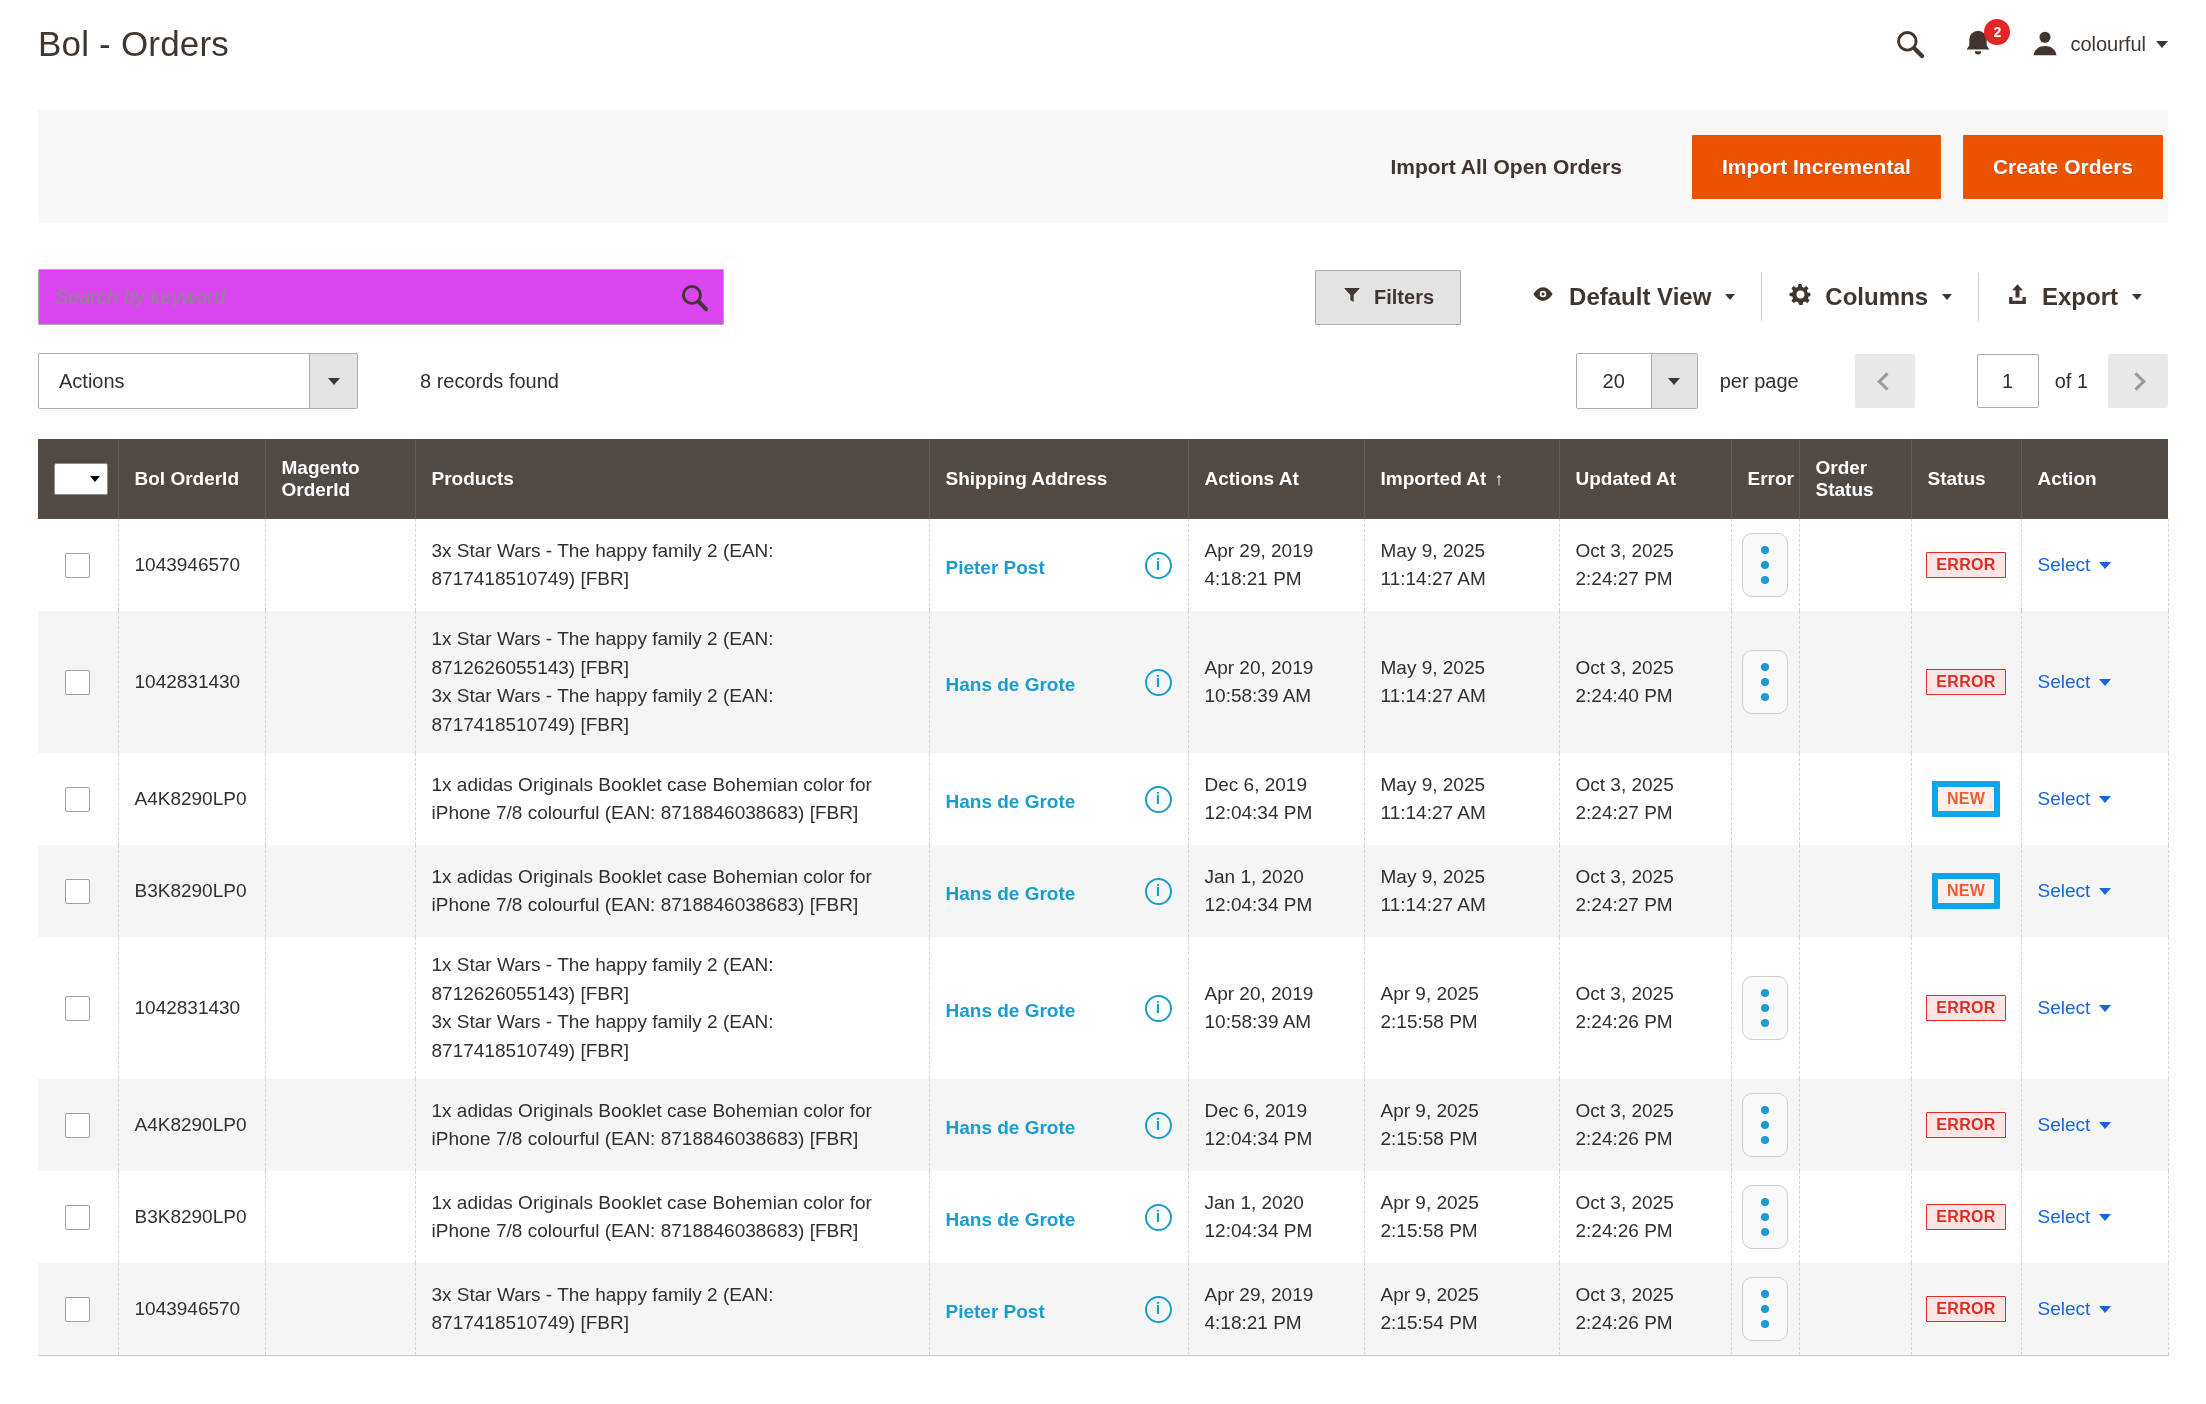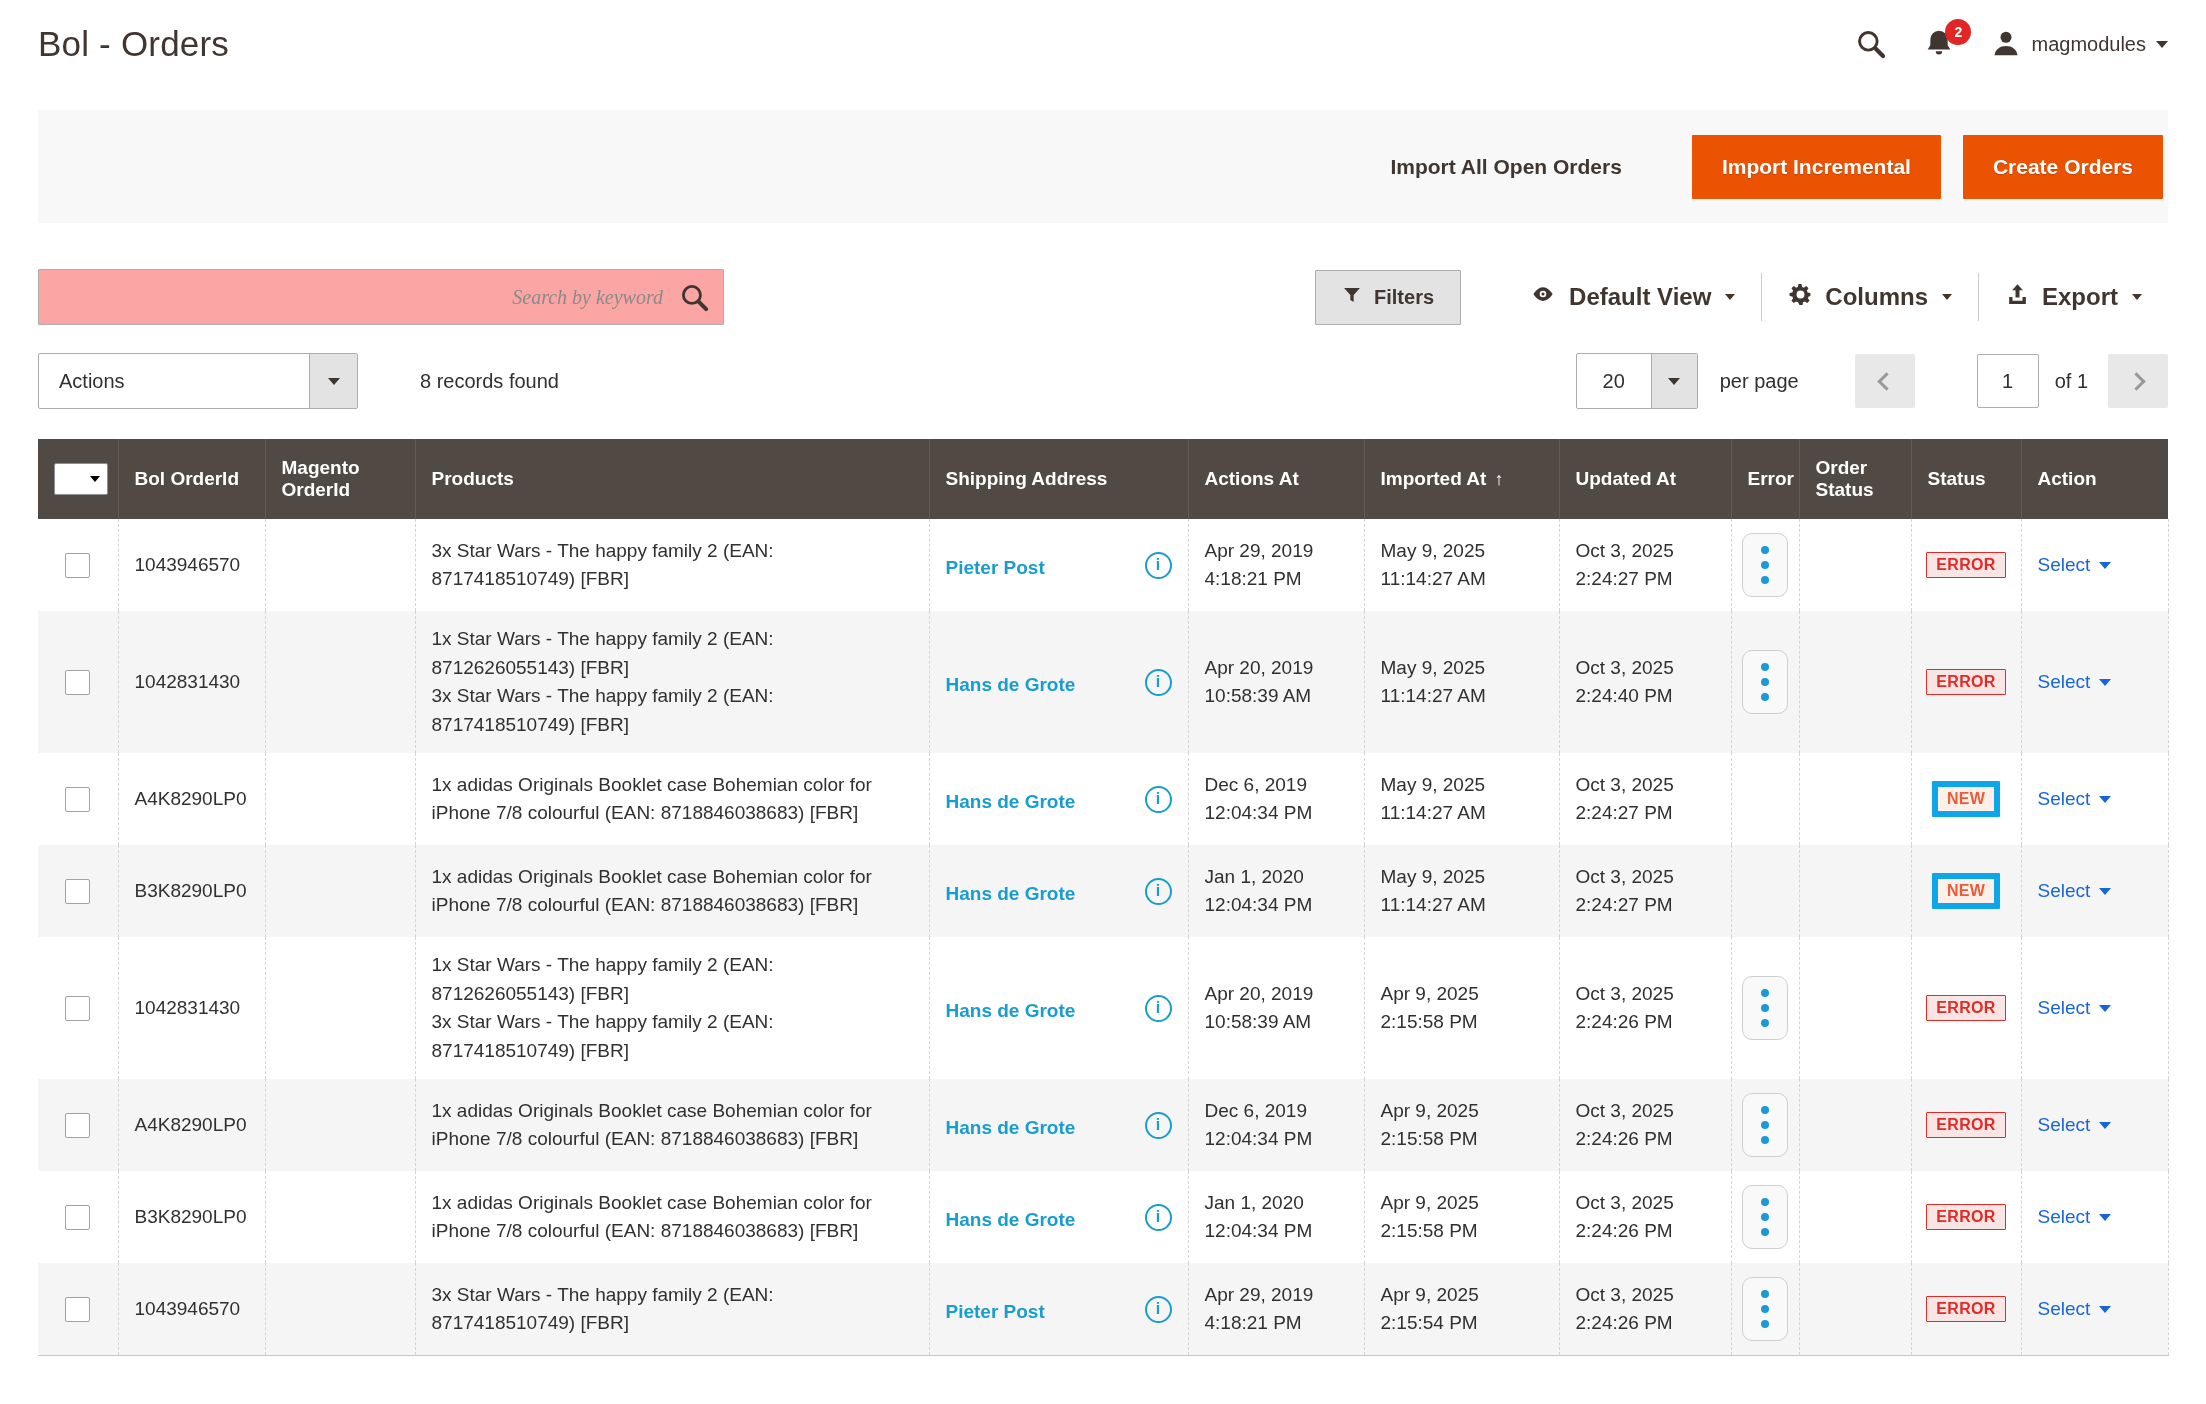--- a/index.html
+++ b/index.html
@@ -24,21 +24,21 @@
   .page-actions { margin:46px 38px 0 38px; height:113px; background:#f8f8f8;
     display:flex; align-items:center; justify-content:flex-end; padding-right:5px; }
   .text-btn { background:none; border:none; font-family:inherit; font-size:21px; font-weight:700; color:#41362f; cursor:pointer; margin-right:48px; }
   .orange-btn { background:#eb5202; border:none; color:#fff; font-family:inherit; font-size:21px; font-weight:700;
     height:64px; padding:0 30px; margin-left:22px; cursor:pointer; border-radius:1px; text-shadow:0 1px 1px rgba(0,0,0,.18); }
 
   
   .toolbar-row { margin:46px 38px 0 38px; display:flex; align-items:center; justify-content:space-between; }
   .search-box { position:relative; width:686px; height:56px; }
   .search-box input { width:100%; height:100%; border:1px solid #adadad; border-radius:1px; padding:0 60px 0 16px;
-    font-family:Liberation Serif, serif; font-size:20px; color:#303030; background:#fca5a5;text-align:right; }
+    font-family:Liberation Sans, sans-serif; font-size:20px; color:#303030; background:#d946ef; }
   .search-box input::placeholder { font-style:italic; color:#8a8a8a; opacity:1; }
   .search-box .search-glyph { position:absolute; right:14px; top:13px; cursor:pointer; }
   .toolbar-right { display:flex; align-items:center; }
   .filters-btn { display:flex; align-items:center; gap:12px; height:55px; padding:0 26px; background:#e3e3e3;
     border:1px solid #adadad; border-radius:1px; font-family:inherit; font-size:20px; font-weight:600; color:#41362f; cursor:pointer; }
   .tb-group { display:flex; align-items:center; gap:12px; padding:0 26px; cursor:pointer; font-size:24px; font-weight:600; color:#41362f; white-space:nowrap; }
   .tb-group .caret { border-top-width:6px; border-left-width:5px; border-right-width:5px; margin-left:2px; }
   .v-div { width:1px; height:48px; background:#ccc; }
   .filters-spacer { width:42px; }
 
@@ -137,21 +137,21 @@
         </svg>
         <span class="notif-badge">2</span>
       </span>
       <span class="user-wrap">
         <span class="icon-btn">
           <svg viewBox="0 0 24 24" width="30" height="30" fill="#41362f">
             <circle cx="12" cy="6.6" r="4.4"></circle>
             <path d="M2.8 21c.6-4.8 4.4-7.4 9.2-7.4s8.6 2.6 9.2 7.4z"></path>
           </svg>
         </span>
-        <span class="username">magmodules</span>
+        <span class="username">colourful</span>
         <span class="caret"></span>
       </span>
     </div>
   </div>
 
   <div class="page-actions">
     <button class="text-btn">Import All Open Orders</button>
     <button class="orange-btn">Import Incremental</button>
     <button class="orange-btn">Create Orders</button>
   </div>

